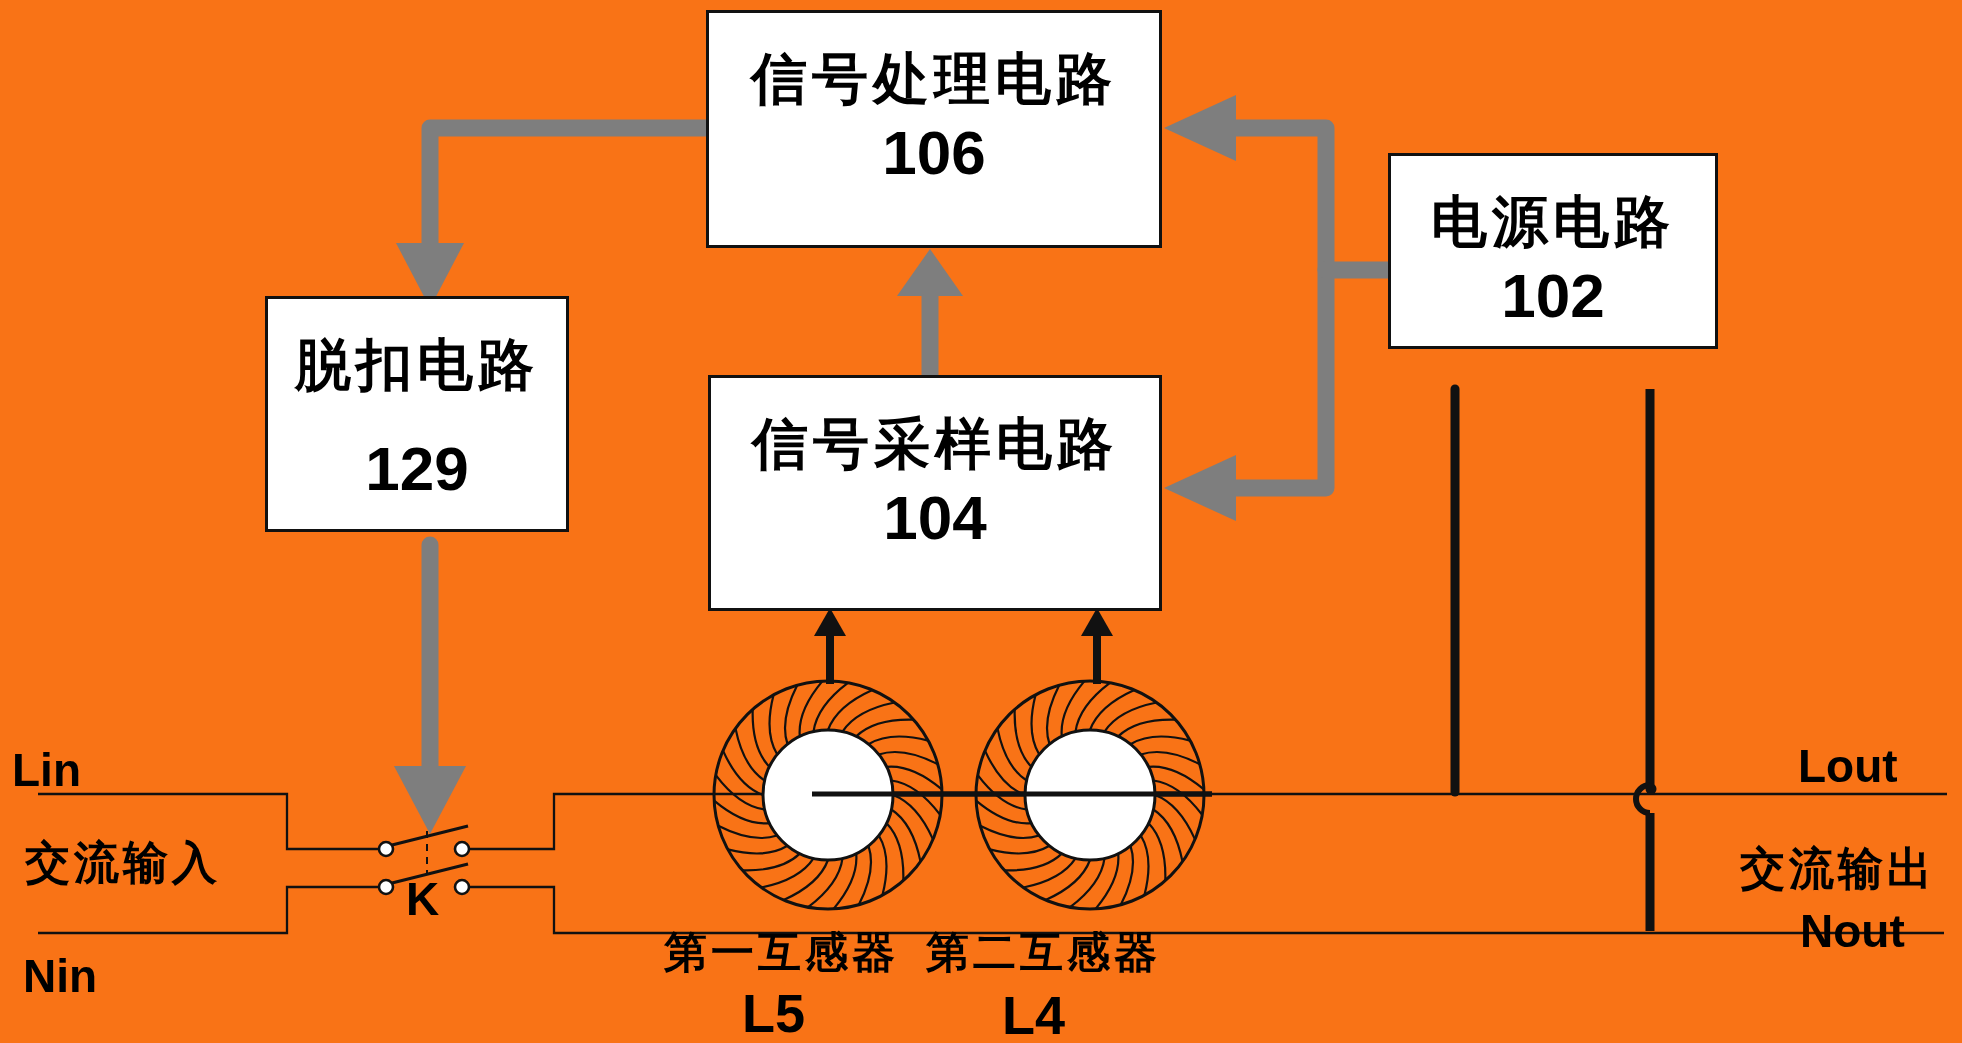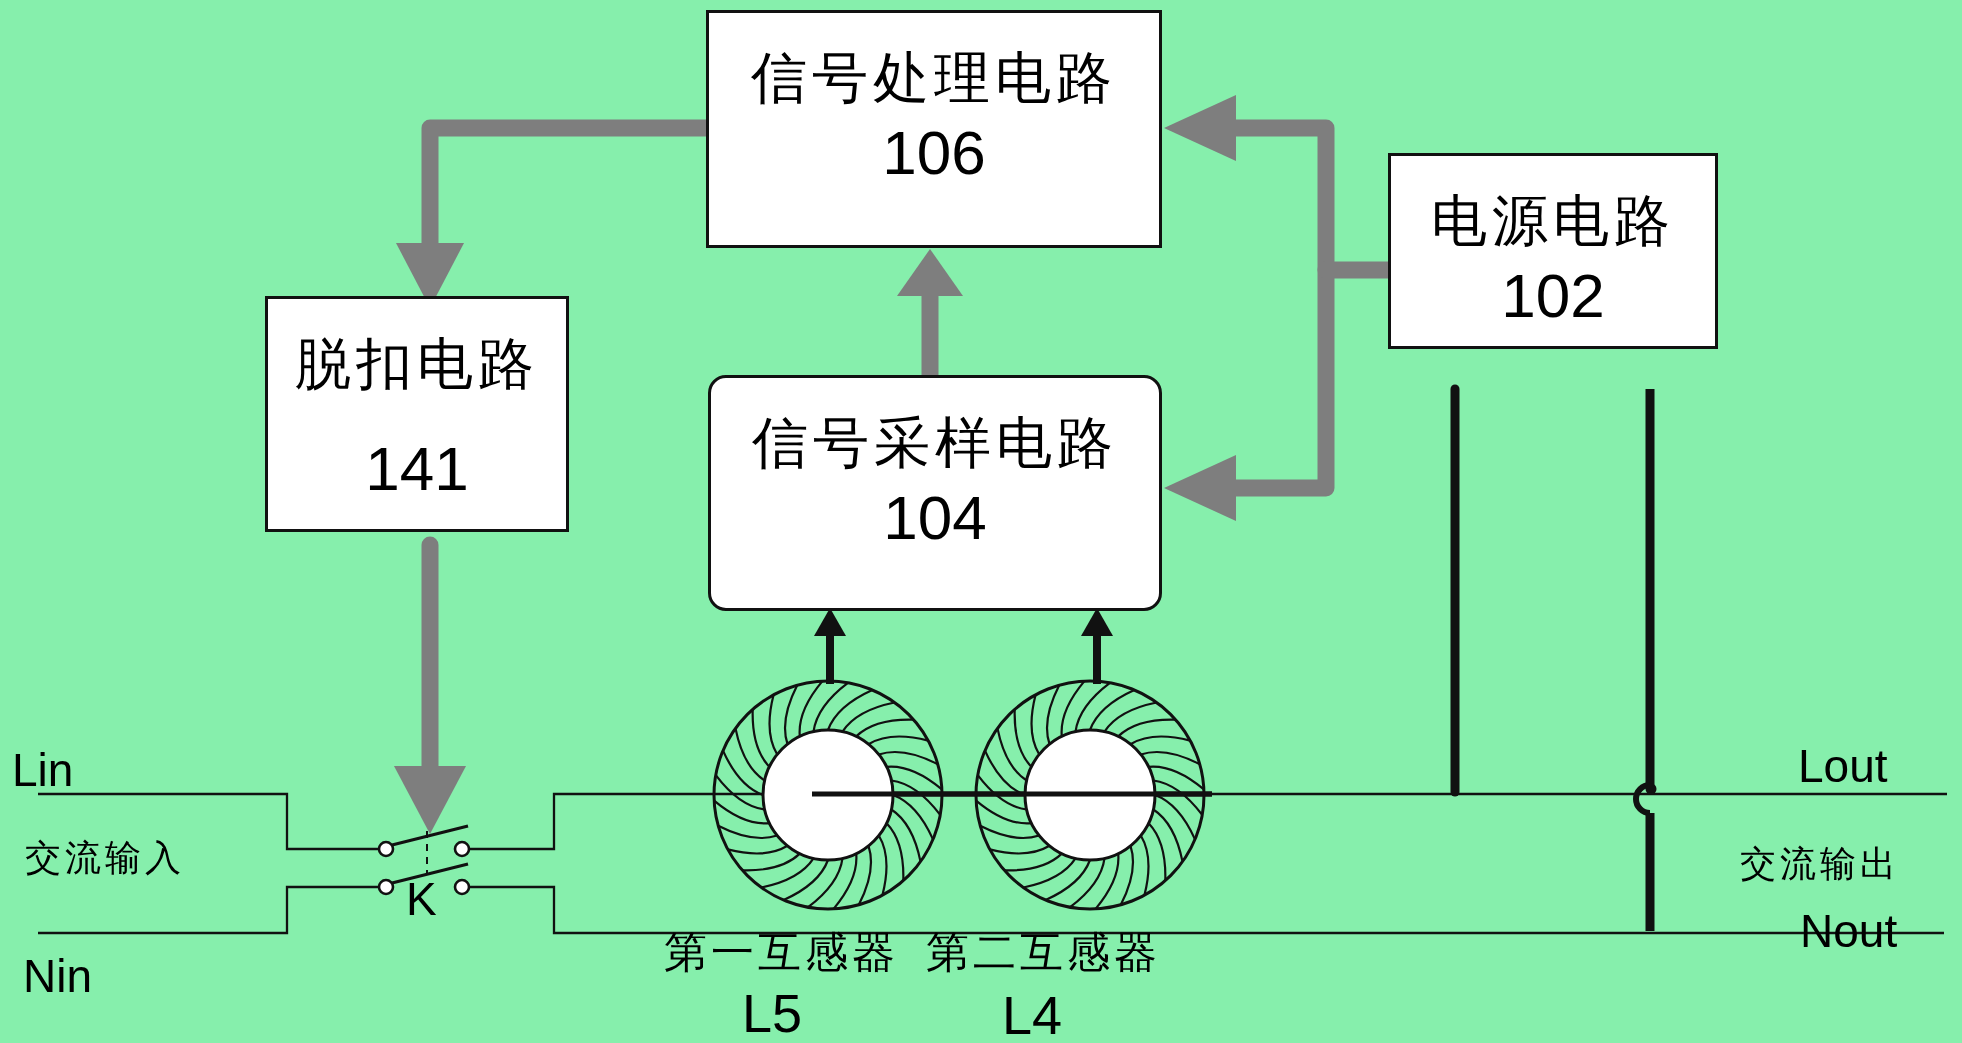--- a/index.html
+++ b/index.html
@@ -1,26 +1,26 @@
 <!DOCTYPE html>
 <html><head>
 <meta charset="utf-8">
 <style>
   html,body{margin:0;padding:0;background:#ffffff;}
-  #stage{position:relative;width:1962px;height:1043px;background:#86efac;overflow:hidden;
-         font-family:"Liberation Sans","DejaVu Sans",sans-serif;color:#111;}
+  #stage{position:relative;width:1962px;height:1043px;background:#f97316;overflow:hidden;
+         font-family:"Liberation Sans","DejaVu Sans",sans-serif;color:#111;font-weight:bold;}
   #wires{position:absolute;left:0;top:0;width:1962px;height:1043px;}
   .box{position:absolute;background:#ffffff;border:3px solid #111;box-sizing:border-box;
        display:flex;flex-direction:column;align-items:center;padding-top:36px;gap:14px;}
   .box-label{font-family:"DejaVu Serif","Liberation Serif",serif;font-size:56px;line-height:1.05;
              letter-spacing:5px;white-space:nowrap;color:#000;}
   .box-ref{font-family:"Liberation Sans","DejaVu Sans",sans-serif;font-size:62px;line-height:1.0;color:#000;text-align:right;}
   .lbl{position:absolute;white-space:nowrap;color:#000;}
   .latin{font-family:"Liberation Sans","DejaVu Sans",sans-serif;font-size:46px;line-height:1;}
-  .cjk{font-family:"DejaVu Serif","Liberation Serif",serif;font-size:36px;line-height:1;letter-spacing:4px;}
+  .cjk{font-family:"DejaVu Serif","Liberation Serif",serif;font-size:45px;line-height:1;letter-spacing:4px;}
   .center{}
 </style>
 </head>
 <body>
 
 <div id="stage">
 
   <svg id="wires" viewBox="0 0 1962 1043" xmlns="http://www.w3.org/2000/svg">
 
     <g stroke="#7e7e7e" stroke-width="17" fill="none" stroke-linecap="round" stroke-linejoin="round">
@@ -95,28 +95,28 @@
   <div class="box" style="left:706px;top:10px;width:456px;height:238px;">
     <div class="box-label">信号处理电路</div>
     <div class="box-ref">106</div>
   </div>
 
   <div class="box" style="left:1388px;top:153px;width:330px;height:196px;">
     <div class="box-label">电源电路</div>
     <div class="box-ref">102</div>
   </div>
 
-  <div class="box" style="left:708px;top:375px;width:454px;height:236px;border-radius:18px;">
+  <div class="box" style="left:708px;top:375px;width:454px;height:236px;">
     <div class="box-label">信号采样电路</div>
     <div class="box-ref">104</div>
   </div>
 
   <div class="box" style="left:265px;top:296px;width:304px;height:236px;gap:44px;">
     <div class="box-label">脱扣电路</div>
-    <div class="box-ref">141</div>
+    <div class="box-ref">129</div>
   </div>
 
   <div class="lbl latin" style="left:12px;top:747px;">Lin</div>
   <div class="lbl latin" style="left:10px;top:953px;margin-left:13px;">Nin</div>
   <div class="lbl latin" style="left:1798px;top:743px;">Lout</div>
   <div class="lbl latin" style="left:1800px;top:908px;">Nout</div>
 
   <div class="lbl cjk" style="left:25px;top:840px;">交流输入</div>
   <div class="lbl cjk" style="left:1740px;top:846px;">交流输出</div>
 

